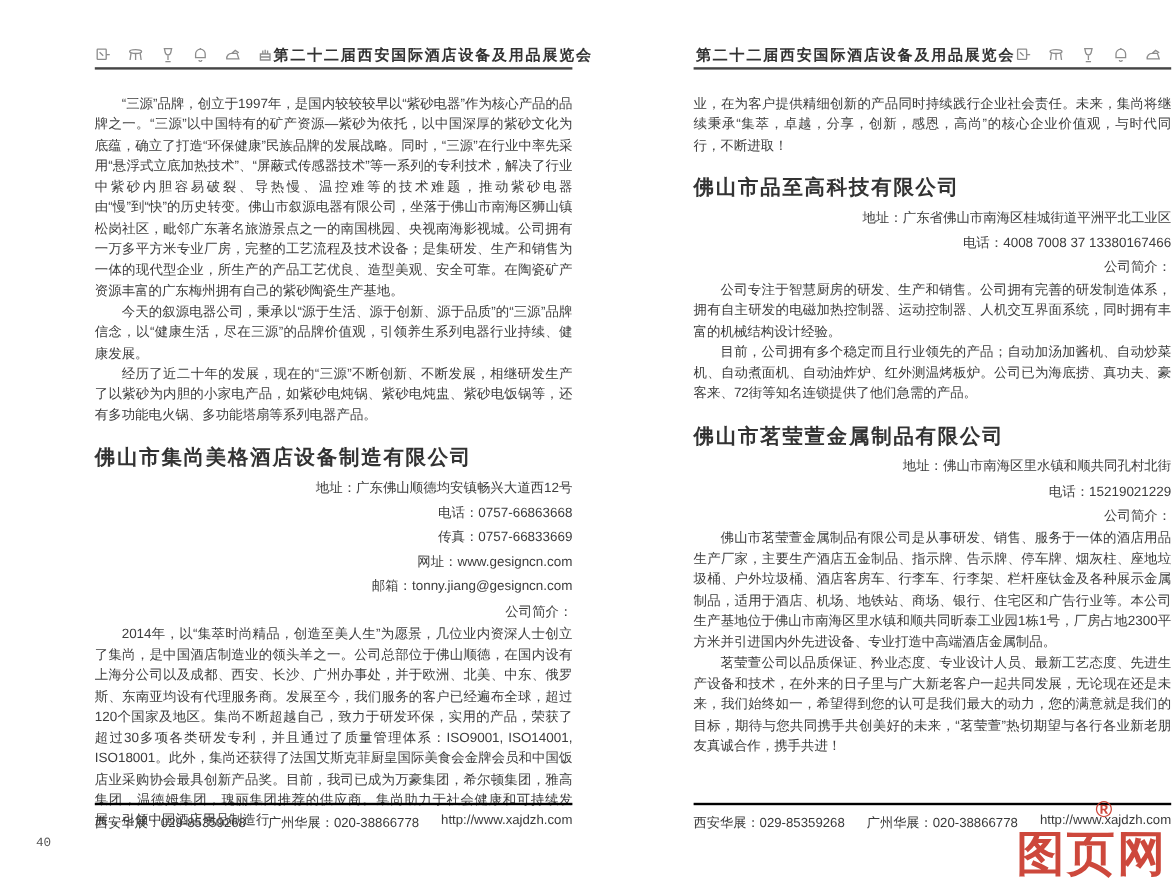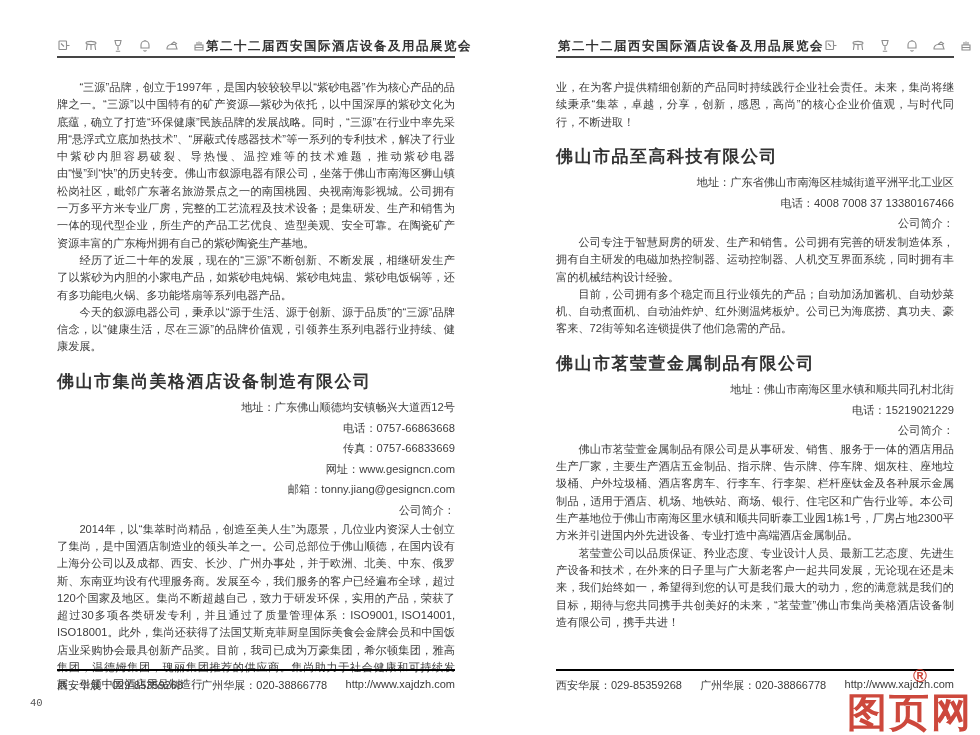--- a/index.html
+++ b/index.html
@@ -3,21 +3,21 @@
 <meta charset="utf-8">
 <style>
   * { box-sizing: border-box; }
   html, body { margin: 0; padding: 0; background: #ffffff; }
   .canvas {
     position: relative; width: 980px; height: 735px;
     background: #ffffff; overflow: hidden;
     font-family: "Liberation Sans", "DejaVu Sans", sans-serif;
     color: #3d3d3d;
   }
-  .page { position: absolute; top: 0; height: 735px; width: 398px; }
+  .page { position: absolute; top: 0; height: 735px; width: 398px; margin-left: 22px; }
   .page-left  { left: 57px; }
   .page-right { left: 556px; }
 
   .page-header {
     position: absolute; top: 36px; left: 0; right: 0; height: 22px;
     border-bottom: 2px solid #454545;
     display: flex; align-items: center; justify-content: space-between;
   }
   .header-title {
     font-size: 12.5px; font-weight: 600; letter-spacing: 1.5px; color: #333;
@@ -112,22 +112,22 @@
           <svg viewBox="0 0 14 14" fill="none" stroke="currentColor" stroke-width="1.1">
               <path d="M3 6h8v5H3zM3 8.5h8M5 6V3M7 6V2.5M9 6V3"></path>
             </svg>
         </span>
       </div>
       <div class="header-title">第二十二届西安国际酒店设备及用品展览会</div>
     </div>
 
     <div class="page-body">
       <p class="body-p">“三源”品牌，创立于1997年，是国内较较较早以“紫砂电器”作为核心产品的品牌之一。“三源”以中国特有的矿产资源—紫砂为依托，以中国深厚的紫砂文化为底蕴，确立了打造“环保健康”民族品牌的发展战略。同时，“三源”在行业中率先采用“悬浮式立底加热技术”、“屏蔽式传感器技术”等一系列的专利技术，解决了行业中紫砂内胆容易破裂、导热慢、温控难等的技术难题，推动紫砂电器由“慢”到“快”的历史转变。佛山市叙源电器有限公司，坐落于佛山市南海区狮山镇松岗社区，毗邻广东著名旅游景点之一的南国桃园、央视南海影视城。公司拥有一万多平方米专业厂房，完整的工艺流程及技术设备；是集研发、生产和销售为一体的现代型企业，所生产的产品工艺优良、造型美观、安全可靠。在陶瓷矿产资源丰富的广东梅州拥有自己的紫砂陶瓷生产基地。</p>
+      <p class="body-p">今天的叙源电器公司，秉承以“源于生活、源于创新、源于品质”的“三源”品牌信念，以“健康生活，尽在三源”的品牌价值观，引领养生系列电器行业持续、健康发展。</p>
       <p class="body-p">经历了近二十年的发展，现在的“三源”不断创新、不断发展，相继研发生产了以紫砂为内胆的小家电产品，如紫砂电炖锅、紫砂电炖盅、紫砂电饭锅等，还有多功能电火锅、多功能塔扇等系列电器产品。</p>
-      <p class="body-p">今天的叙源电器公司，秉承以“源于生活、源于创新、源于品质”的“三源”品牌信念，以“健康生活，尽在三源”的品牌价值观，引领养生系列电器行业持续、健康发展。</p>
 
       <h2 class="company-name">佛山市集尚美格酒店设备制造有限公司</h2>
 
       <div class="contact-line">
         <span class="c-label">地址：</span><span class="c-value">广东佛山顺德均安镇畅兴大道西12号</span>
       </div>
       <div class="contact-line">
         <span class="c-label">电话：</span><span class="c-value">0757-66863668</span>
       </div>
       <div class="contact-line">
@@ -215,21 +215,21 @@
       <div class="contact-line">
         <span class="c-label">地址：</span><span class="c-value">佛山市南海区里水镇和顺共同孔村北街</span>
       </div>
       <div class="contact-line">
         <span class="c-label">电话：</span><span class="c-value">15219021229</span>
       </div>
       <div class="contact-line">
         <span class="c-label">公司简介：</span>
       </div>
       <p class="body-p">佛山市茗莹萱金属制品有限公司是从事研发、销售、服务于一体的酒店用品生产厂家，主要生产酒店五金制品、指示牌、告示牌、停车牌、烟灰柱、座地垃圾桶、户外垃圾桶、酒店客房车、行李车、行李架、栏杆座钛金及各种展示金属制品，适用于酒店、机场、地铁站、商场、银行、住宅区和广告行业等。本公司生产基地位于佛山市南海区里水镇和顺共同昕泰工业园1栋1号，厂房占地2300平方米并引进国内外先进设备、专业打造中高端酒店金属制品。</p>
-      <p class="body-p">茗莹萱公司以品质保证、矜业态度、专业设计人员、最新工艺态度、先进生产设备和技术，在外来的日子里与广大新老客户一起共同发展，无论现在还是未来，我们始终如一，希望得到您的认可是我们最大的动力，您的满意就是我们的目标，期待与您共同携手共创美好的未来，“茗莹萱”佛山市集尚美格酒店设备制造有限公司，携手共进！</p>
+      <p class="body-p">茗莹萱公司以品质保证、矜业态度、专业设计人员、最新工艺态度、先进生产设备和技术，在外来的日子里与广大新老客户一起共同发展，无论现在还是未来，我们始终如一，希望得到您的认可是我们最大的动力，您的满意就是我们的目标，期待与您共同携手共创美好的未来，“茗莹萱”热切期望与各行各业新老朋友真诚合作，携手共进！</p>
     </div>
 
     <div class="page-footer">
       <span>西安华展：029-85359268</span>
       <span>广州华展：020-38866778</span>
       <span>http://www.xajdzh.com</span>
     </div>
   </div>
 
   <div class="page-num num-left">40</div>

